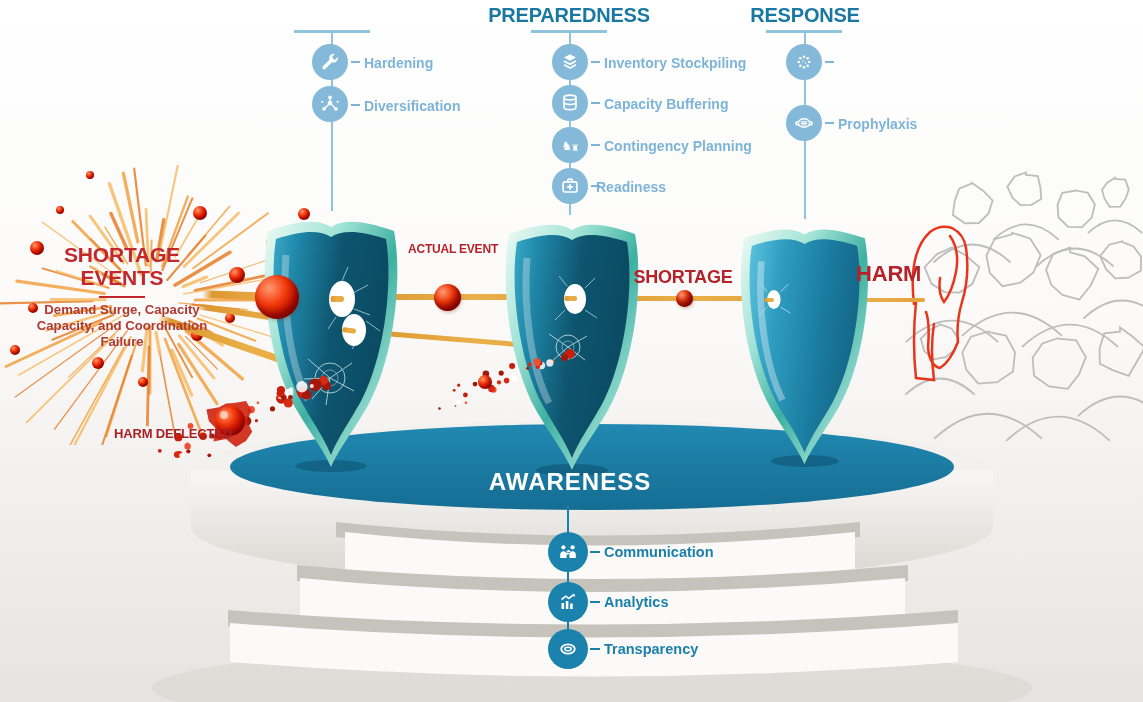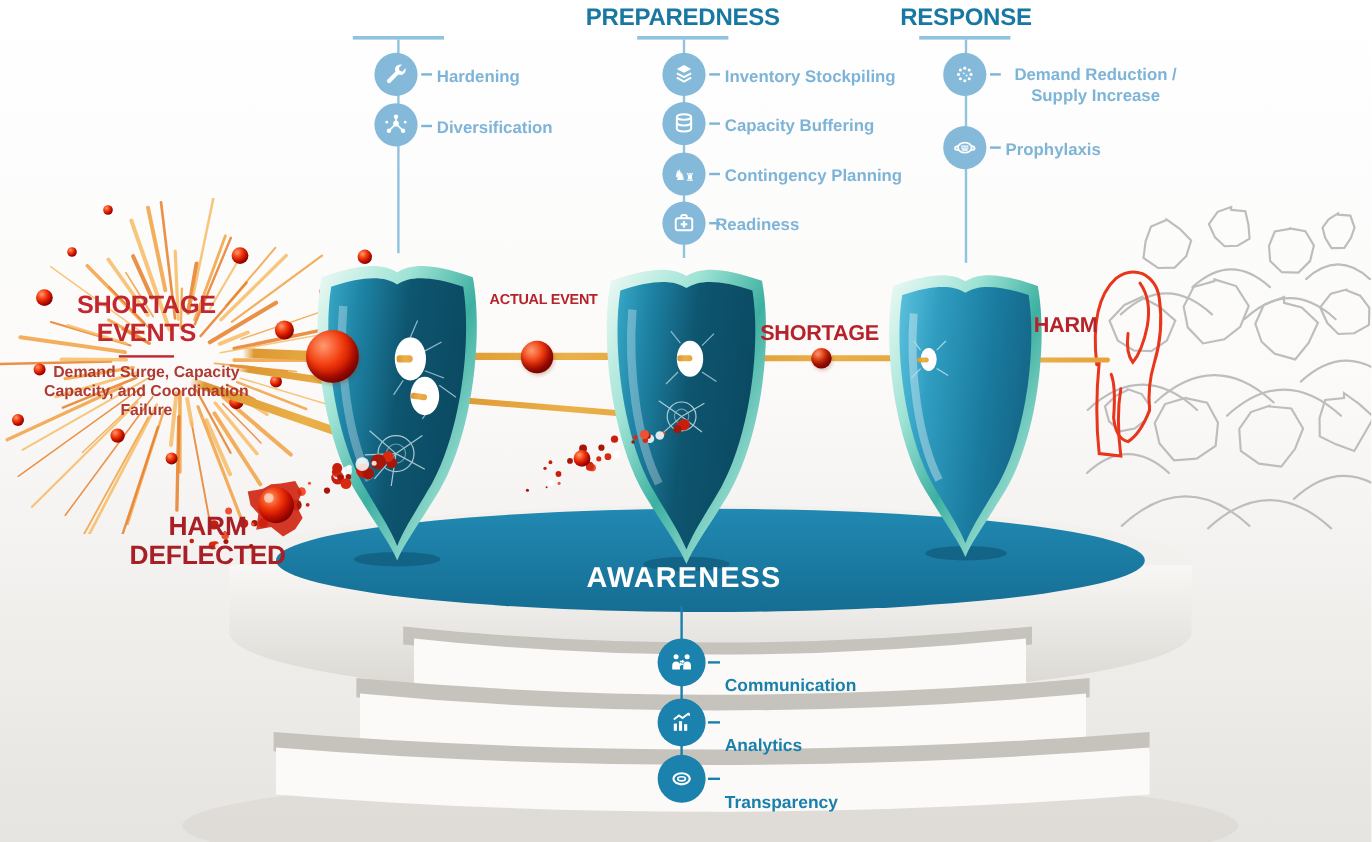--- a/index.html
+++ b/index.html
@@ -14,21 +14,21 @@
   .colhead{font-weight:bold;color:#1878a2;font-size:20px;text-align:center;letter-spacing:-.2px;width:200px;}
   .hunder{height:3px;background:#8fc3de;width:76px;}
   .vline{width:2px;background:#8fc3de;}
   .vline.dark{background:#1a80ab;}
   
   .icirc{width:36px;height:36px;border-radius:50%;background:#85b9d9;display:flex;align-items:center;justify-content:center;}
   .icirc.dark{width:40px;height:40px;background:#1b82ad;}
   .dash{height:2px;background:#7db4d8;width:9px;}
   .dash.dark{background:#1a80ab;width:10px;}
   .itemlbl{font-weight:bold;color:#7db4d8;font-size:14px;line-height:1.2;text-align:center;}
-  .itemlbl.dark{color:#1a80ab;font-size:14.5px;margin-top:20px;}
+  .itemlbl.dark{color:#1a80ab;font-size:14.5px;}
   
   .redlbl{font-weight:bold;color:#b5222a;text-align:center;line-height:1.1;letter-spacing:-.2px;}
   .triggerhead{font-size:21px;color:#c1272d;}
   .triggersub{font-weight:bold;color:#ae3a32;font-size:13.2px;line-height:1.2;text-align:center;}
   
   .beam{background:linear-gradient(90deg,rgba(226,156,54,0) 0%,#dd9832 7%,#eab049 55%,#e5a33c 100%);border-radius:3px;transform-origin:left center;}
   .ball{border-radius:50%;
     background:radial-gradient(circle at 33% 30%,#ff9a70 0%,#f23c0e 38%,#c21000 64%,#8a0000 88%,#7a0000 100%);
     box-shadow:inset -3px -5px 7px rgba(80,0,0,.55),1px 2px 3px rgba(130,45,0,.25);}
   .awareness{font-weight:bold;color:#ffffff;font-size:24px;text-align:center;letter-spacing:1px;width:300px;}
@@ -377,22 +377,22 @@
         <circle cx="30.5" cy="64.0" r="0.8" fill="#a51708"></circle>
       </g>
     <circle cx="60" cy="40" r="7" fill="url(#ballg)"></circle>
   </svg>
 
   <div class="abs redlbl triggerhead" style="left:52px;top:243px;width:140px">SHORTAGE EVENTS</div>
   <div class="abs" style="left:99px;top:296px;width:46px;height:2px;background:#c1272d"></div>
   <div class="abs triggersub" style="left:36px;top:302px;width:172px">Demand Surge, Capacity Capacity, and Coordination Failure</div>
   <div class="abs redlbl" style="left:407px;top:243px;width:92px;font-size:12px">ACTUAL EVENT</div>
   <div class="abs redlbl" style="left:633px;top:268px;width:100px;font-size:18px">SHORTAGE</div>
-  <div class="abs redlbl" style="left:856px;top:262px;width:64px;font-size:18px">HARM</div>
-  <div class="abs redlbl" style="left:108px;top:427px;width:130px;font-size:22px;color:#a81f26">HARM DEFLECTED</div>
+  <div class="abs redlbl" style="left:856px;top:262px;width:64px;font-size:22px">HARM</div>
+  <div class="abs redlbl" style="left:108px;top:427px;width:130px;font-size:13px;color:#a81f26">HARM DEFLECTED</div>
 
   <div class="abs hunder" style="left:294px;top:30px"></div>
   <div class="abs vline" style="left:331px;top:33px;height:178px"></div>
   <span class="abs icirc" style="left:312px;top:44px">
     <svg width="22" height="22" viewBox="0 0 24 24">
         <path d="M20.5 6.2a4.8 4.8 0 0 1-6.3 6L7 19.4a1.9 1.9 0 1 1-2.7-2.7l7.1-7.2a4.8 4.8 0 0 1 6-6.3L14.5 6.1l.8 2.6 2.6.8z" fill="#fff"></path>
       </svg>
   </span>
   <i class="abs dash" style="left:351px;top:61px"></i>
   <div class="abs itemlbl" style="left:364px;top:55px">Hardening</div>
@@ -465,21 +465,20 @@
       <circle cx="16" cy="16" r="1.4"></circle>
         <circle cx="12" cy="17.7" r="1.4"></circle>
         <circle cx="8" cy="16" r="1.4"></circle>
       <circle cx="6.3" cy="12" r="1.4"></circle>
         <circle cx="8" cy="8" r="1.4"></circle>
       <circle cx="11" cy="11" r="0.8"></circle>
         <circle cx="13.6" cy="13" r="0.8"></circle>
     </svg>
   </span>
   <i class="abs dash" style="left:825px;top:61px"></i>
-  <div class="abs itemlbl" style="left:838px;top:54px;width:150px">Demand Reduction / Supply Increase</div>
   <span class="abs icirc" style="left:786px;top:105px">
     <svg width="22" height="22" viewBox="0 0 24 24" fill="none" stroke="#fff" stroke-width="1.6" stroke-linecap="round">
       <ellipse cx="12" cy="12" rx="6.2" ry="4.6"></ellipse>
       <path d="M9 10.6h6M9 12.4h6M9.8 14.2h4.4" stroke-width="1.2"></path>
       <path d="M5.8 10.6q-2.7.3-2.7 1.9t2.8 1.6M18.2 10.6q2.7.3 2.7 1.9t-2.8 1.6"></path>
     </svg>
   </span>
   <i class="abs dash" style="left:825px;top:122px"></i>
   <div class="abs itemlbl" style="left:838px;top:116px">Prophylaxis</div>
 

